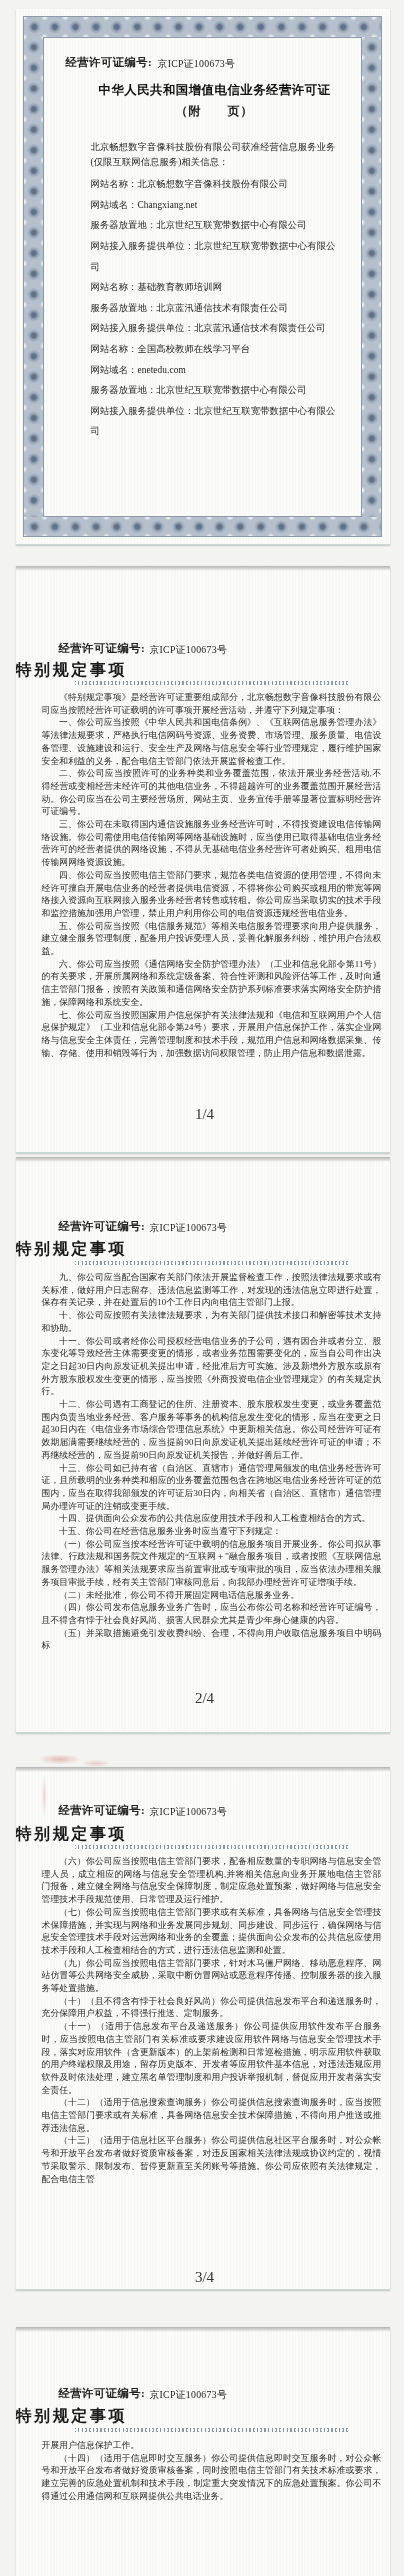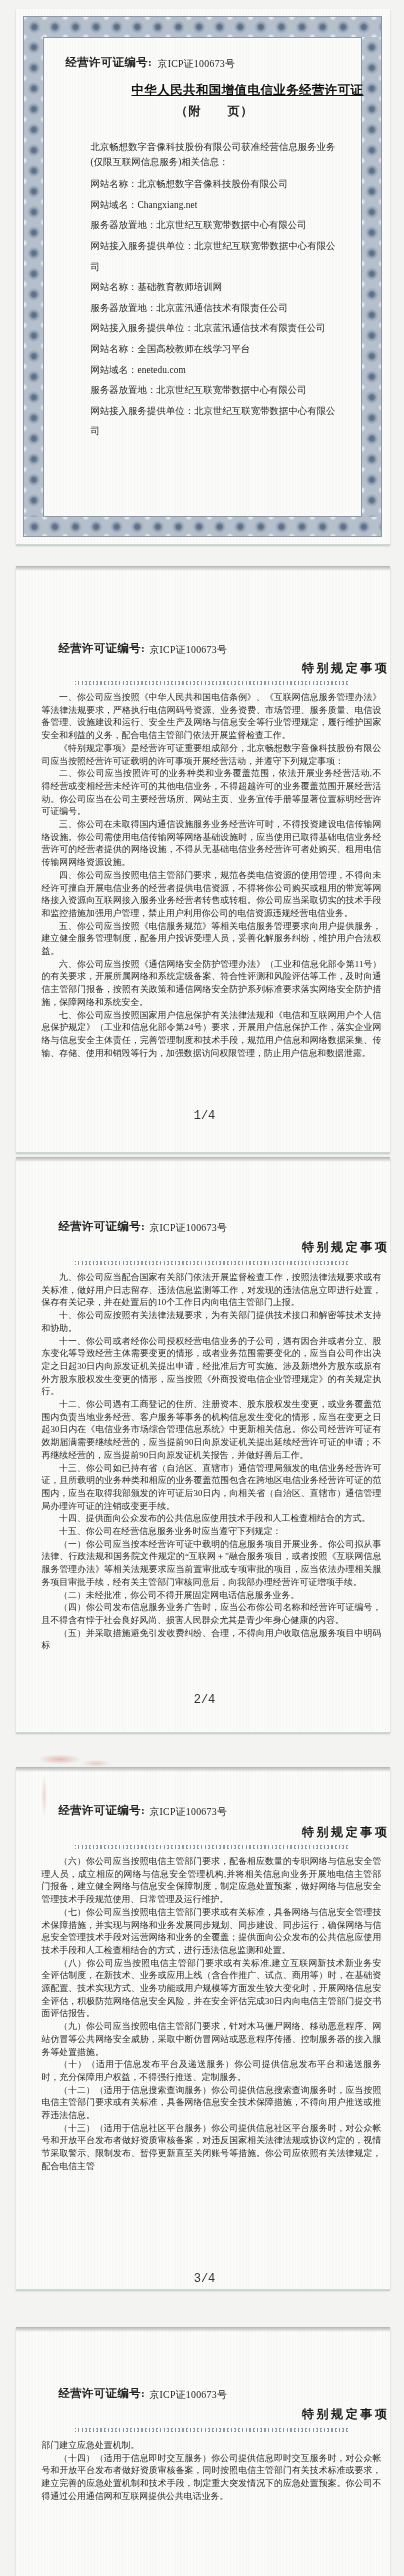--- a/index.html
+++ b/index.html
@@ -48,21 +48,21 @@
   .fb-bottom{bottom:0;}
   .fb-left,.fb-right{top:19.6px;bottom:19.6px;width:19.6px;background-size:19.6px 20.6px,19.6px 20.6px;background-position:0 0,9.8px 10.3px;}
   .fb-left{left:0;}
   .fb-right{right:0;}
   .p1-content{position:absolute;top:46px;left:50px;right:26px;}
   .lic-no .lbl{font-size:11.3px;font-weight:700;letter-spacing:0.5px;}
   .lic-no .num{font-size:9.8px;margin-left:5.2px;position:relative;top:1px;letter-spacing:0.3px;}
   .p1-title{
     margin:11.3px 0 0 0;
     font-size:12.4px;font-weight:700;letter-spacing:0.5px;
-    text-align:right;color:#111;text-decoration:underline;
+    text-align:center;color:#111;
   }
   .p1-sub{margin-top:4.1px;text-align:center;font-size:12px;font-weight:700;letter-spacing:1px;}
   .p1-intro{
     margin:20.6px 0 0 25px;width:245px;
     font-size:9.3px;line-height:14.4px;letter-spacing:0.1px;text-align:justify;
   }
   .entries{margin:5.2px 0 0 25px;width:245px;}
   .entry{margin:0;font-size:9.3px;line-height:20.6px;letter-spacing:0.1px;text-align:justify;}
   
   .page2{top:566px;height:587px;}
@@ -71,21 +71,21 @@
   .page5{top:2327px;height:547px;}
   .prov-head{position:absolute;left:43px;}
   .page2 .prov-head{top:75px;}
   .page3 .prov-head{top:62px;}
   .page4 .prov-head{top:36px;}
   .page5 .prov-head{top:59px;}
   .prov-head .lbl{font-size:11.3px;font-weight:700;letter-spacing:0.5px;}
   .prov-head .num{font-size:9.8px;margin-left:4.1px;position:relative;top:1px;letter-spacing:0.3px;}
   .prov-title{
     position:absolute;left:0;right:0;margin:0;
-    text-align:right;font-size:12px;font-weight:700;letter-spacing:2.6px;color:#1a1a1a;
+    text-align:left;font-size:16px;font-weight:700;letter-spacing:2.6px;color:#1a1a1a;
   }
   .page2 .prov-title{top:94px;}
   .page3 .prov-title{top:82px;}
   .page4 .prov-title{top:57px;}
   .page5 .prov-title{top:79px;}
   .zigzag{
     position:absolute;left:59px;width:274px;height:3.6px;opacity:.85;
     background:
       repeating-linear-gradient(105deg, rgba(104,126,140,.9) 0 0.8px, rgba(0,0,0,0) 0.8px 3.6px),
       repeating-linear-gradient(75deg, rgba(104,126,140,.9) 0 0.8px, rgba(0,0,0,0) 0.8px 3.6px);
@@ -100,21 +100,21 @@
   .page4 .prov-body{top:88px;}
   .page5 .prov-body{top:112px;}
   .prov-body p{
     margin:0;
     font-size:8.8px;line-height:12.7px;letter-spacing:0.1px;
     text-align:justify;text-indent:2em;color:#1f1f1f;
   }
   .prov-body p.flush{text-indent:0;}
   .page-num{
     position:absolute;left:4px;right:0;text-align:center;
-    font-family:Liberation Mono, monospace;font-size:12px;color:#333;
+    font-family:Liberation Serif, serif;font-size:15px;color:#333;
   }
   .page2 .page-num{bottom:29px;}
   .page3 .page-num{bottom:25px;}
   .page4 .page-num{bottom:3.1px;}
   .red-smudge{
     position:absolute;top:1750px;left:39px;width:88px;height:82px;pointer-events:none;
     background:
       radial-gradient(ellipse 31px 7.2px at 20.6px 9.3px, rgba(190,60,40,.30), rgba(190,60,40,0) 70%),
       radial-gradient(ellipse 20.6px 5.2px at 57px 13.4px, rgba(190,60,40,.22), rgba(190,60,40,0) 70%),
       radial-gradient(ellipse 4.1px 31px at 5.2px 46px, rgba(190,60,40,.20), rgba(190,60,40,0) 70%);
@@ -155,22 +155,22 @@
     </div>
   </section>
 
   <section class="page page2 prov">
     <div class="prov-head">
       <span class="lbl">经营许可证编号:</span><span class="num">京ICP证100673号</span>
     </div>
     <h2 class="prov-title">特别规定事项</h2>
     <div class="zigzag"></div>
     <div class="prov-body">
+      <p>《特别规定事项》是经营许可证重要组成部分，北京畅想数字音像科技股份有限公司应当按照经营许可证载明的许可事项开展经营活动，并遵守下列规定事项：</p>
       <p>一、你公司应当按照《中华人民共和国电信条例》、《互联网信息服务管理办法》等法律法规要求，严格执行电信网码号资源、业务资费、市场管理、服务质量、电信设备管理、设施建设和运行、安全生产及网络与信息安全等行业管理规定，履行维护国家安全和利益的义务，配合电信主管部门依法开展监督检查工作。</p>
-      <p>《特别规定事项》是经营许可证重要组成部分，北京畅想数字音像科技股份有限公司应当按照经营许可证载明的许可事项开展经营活动，并遵守下列规定事项：</p>
       <p>二、你公司应当按照许可的业务种类和业务覆盖范围，依法开展业务经营活动,不得经营或变相经营未经许可的其他电信业务，不得超越许可的业务覆盖范围开展经营活动。你公司应当在公司主要经营场所、网站主页、业务宣传手册等显著位置标明经营许可证编号。</p>
       <p>三、你公司在未取得国内通信设施服务业务经营许可时，不得投资建设电信传输网络设施。你公司需使用电信传输网等网络基础设施时，应当使用已取得基础电信业务经营许可的经营者提供的网络设施，不得从无基础电信业务经营许可者处购买、租用电信传输网网络资源设施。</p>
       <p>四、你公司应当按照电信主管部门要求，规范各类电信资源的使用管理，不得向未经许可擅自开展电信业务的经营者提供电信资源，不得将你公司购买或租用的带宽等网络接入资源向互联网接入服务业务经营者转售或转租。你公司应当采取切实的技术手段和监控措施加强用户管理，禁止用户利用你公司的电信资源违规经营电信业务。</p>
       <p>五、你公司应当按照《电信服务规范》等相关电信服务管理要求向用户提供服务，建立健全服务管理制度，配备用户投诉受理人员，妥善化解服务纠纷，维护用户合法权益。</p>
       <p>六、你公司应当按照《通信网络安全防护管理办法》（工业和信息化部令第11号）的有关要求，开展所属网络和系统定级备案、符合性评测和风险评估等工作，及时向通信主管部门报备，按照有关政策和通信网络安全防护系列标准要求落实网络安全防护措施，保障网络和系统安全。</p>
       <p>七、你公司应当按照国家用户信息保护有关法律法规和《电信和互联网用户个人信息保护规定》（工业和信息化部令第24号）要求，开展用户信息保护工作，落实企业网络与信息安全主体责任，完善管理制度和技术手段，规范用户信息和网络数据采集、传输、存储、使用和销毁等行为，加强数据访问权限管理，防止用户信息和数据泄露。</p>
     </div>
     <div class="page-num">1/4</div>
   </section>
 
@@ -198,37 +198,37 @@
 
   <section class="page page4 prov">
     <div class="prov-head">
       <span class="lbl">经营许可证编号:</span><span class="num">京ICP证100673号</span>
     </div>
     <h2 class="prov-title">特别规定事项</h2>
     <div class="zigzag"></div>
     <div class="prov-body">
       <p>（六）你公司应当按照电信主管部门要求，配备相应数量的专职网络与信息安全管理人员，成立相应的网络与信息安全管理机构,并将相关信息向业务开展地电信主管部门报备，建立健全网络与信息安全保障制度，制定应急处置预案，做好网络与信息安全管理技术手段规范使用、日常管理及运行维护。</p>
       <p>（七）你公司应当按照电信主管部门要求或有关标准，具备网络与信息安全管理技术保障措施，并实现与网络和业务发展同步规划、同步建设、同步运行，确保网络与信息安全管理技术手段对运营网络和业务的全覆盖；提供面向公众发布的公共信息应使用技术手段和人工检查相结合的方式，进行违法信息监测和处置。</p>
-      <p>（八）你公司应当按照电信主管部门要求或有关标准,建立互联网新技术新业务安全评估制度，在新技术、业务或应用上线（含合作推广、试点、商用等）时，在基础资源配置、技术实现方式、业务功能或用户规模等方面发生较大变化时，开展网络信息安全评估，积极防范网络信息安全风险，并在安全评估完成30日内向电信主管部门提交书面评估报告。</p>
       <p>（九）你公司应当按照电信主管部门要求，针对木马僵尸网络、移动恶意程序、网站仿冒等公共网络安全威胁，采取中断仿冒网站或恶意程序传播、控制服务器的接入服务等处置措施。</p>
-      <p>（十）（适用于信息发布平台及递送服务）你公司提供信息发布平台和递送服务时，充分保障用户权益，不得强行推送、定制服务。</p>
+      <p>（十）（且不得含有悖于社会良好风尚）你公司提供信息发布平台和递送服务时，充分保障用户权益，不得强行推送、定制服务。</p>
+      <p>（十一）（适用于信息发布平台及递送服务）你公司提供应用软件发布平台服务时，应当按照电信主管部门有关标准或要求建设应用软件网络与信息安全管理技术手段，落实对应用软件（含更新版本）的上架前检测和日常巡检措施，明示应用软件获取的用户终端权限及用途，留存历史版本、开发者等应用软件基本信息，对违法违规应用软件及时依法处理，建立黑名单管理制度和用户投诉举报机制，督促应用开发者落实安全责任。</p>
       <p>（十二）（适用于信息搜索查询服务）你公司提供信息搜索查询服务时，应当按照电信主管部门要求或有关标准，具备网络信息安全技术保障措施，不得向用户推送或推荐违法信息。</p>
       <p>（十三）（适用于信息社区平台服务）你公司提供信息社区平台服务时，对公众帐号和开放平台发布者做好资质审核备案，对违反国家相关法律法规或协议约定的，视情节采取警示、限制发布、暂停更新直至关闭账号等措施。你公司应依照有关法律规定，配合电信主管</p>
     </div>
     <div class="page-num">3/4</div>
   </section>
 
   <section class="page page5 prov">
     <div class="prov-head">
       <span class="lbl">经营许可证编号:</span><span class="num">京ICP证100673号</span>
     </div>
     <h2 class="prov-title">特别规定事项</h2>
     <div class="zigzag"></div>
     <div class="prov-body">
-      <p class="flush">部门建立应急处置机制。</p>
+      <p class="flush">开展用户信息保护工作。</p>
       <p>（十四）（适用于信息即时交互服务）你公司提供信息即时交互服务时，对公众帐号和开放平台发布者做好资质审核备案，同时按照电信主管部门有关技术标准或要求，建立完善的应急处置机制和技术手段，制定重大突发情况下的应急处置预案。你公司不得通过公用通信网和互联网提供公共电话业务。</p>
     </div>
 
   </section>
 
   <div class="red-smudge"></div>
 </div>
 
 
 </body></html>

